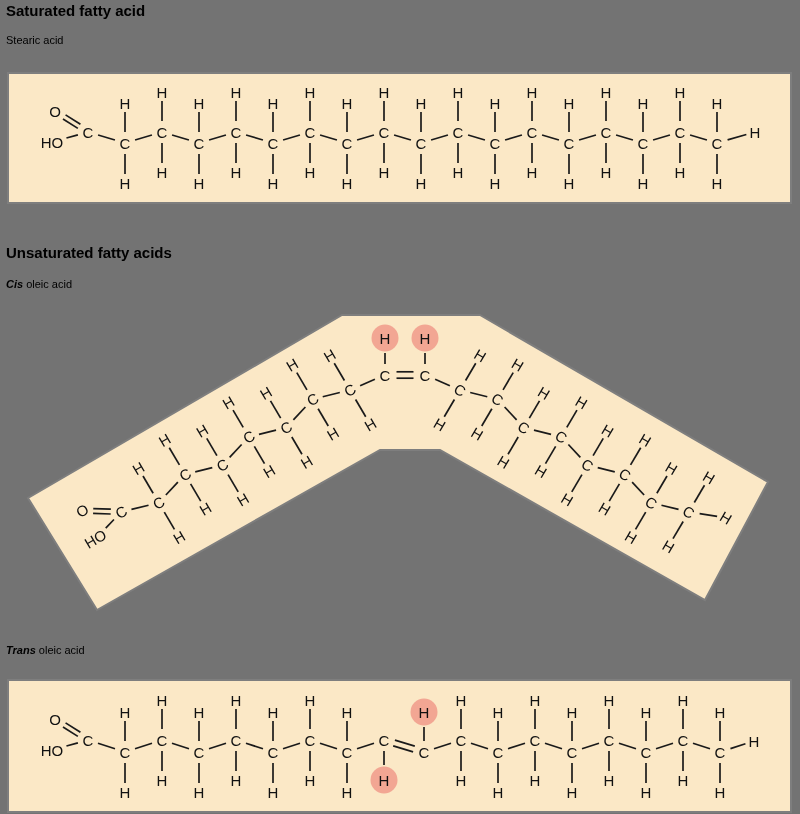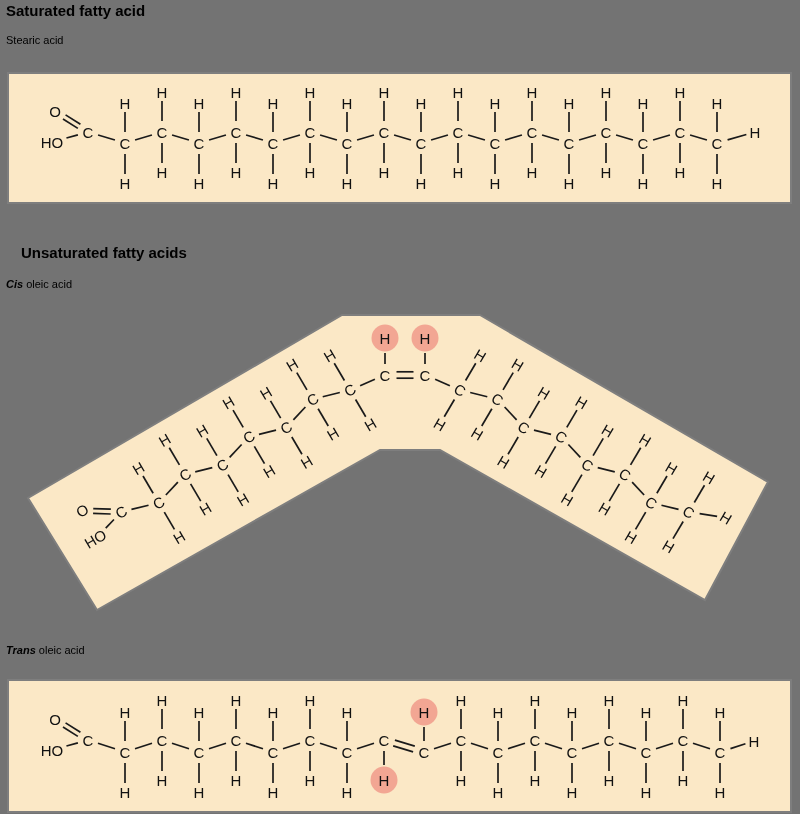--- a/index.html
+++ b/index.html
@@ -3,21 +3,21 @@
 <meta charset="utf-8">
 <style>
   html,body{margin:0;padding:0;background:#fff;}
   .page{position:relative;width:800px;height:814px;background:#737373;overflow:hidden;
         font-family:"Liberation Sans", sans-serif;color:#000;}
   .heading{position:absolute;font-size:15px;font-weight:bold;white-space:pre;}
   .subheading{position:absolute;font-size:11px;font-weight:normal;white-space:pre;}
   .it{font-style:italic;font-weight:bold;}
   #h-saturated{top:2px;left:6px;}
   #h-stearic{top:34px;left:6px;}
-  #h-unsaturated{top:244px;left:6px;margin-left:15px;}
+  #h-unsaturated{top:244px;left:6px;}
   #h-cis{top:278px;left:6px;}
   #h-trans{top:644px;left:6px;text-align:center;}
   svg#diagram{position:absolute;top:0;left:0;}
   .band{fill:var(--band-fill,#FBE8C6);stroke:var(--band-stroke,#7E7E7E);stroke-width:2px;}
   .bond{stroke:var(--bond,#1A1A1A);stroke-width:1.7px;stroke-linecap:butt;}
   .atom{font-family:"Liberation Sans", sans-serif;font-size:15px;fill:var(--atom,#111);}
   .pinkc{fill:var(--highlight,#F2A693);}
 </style>
 </head>
 <body>

